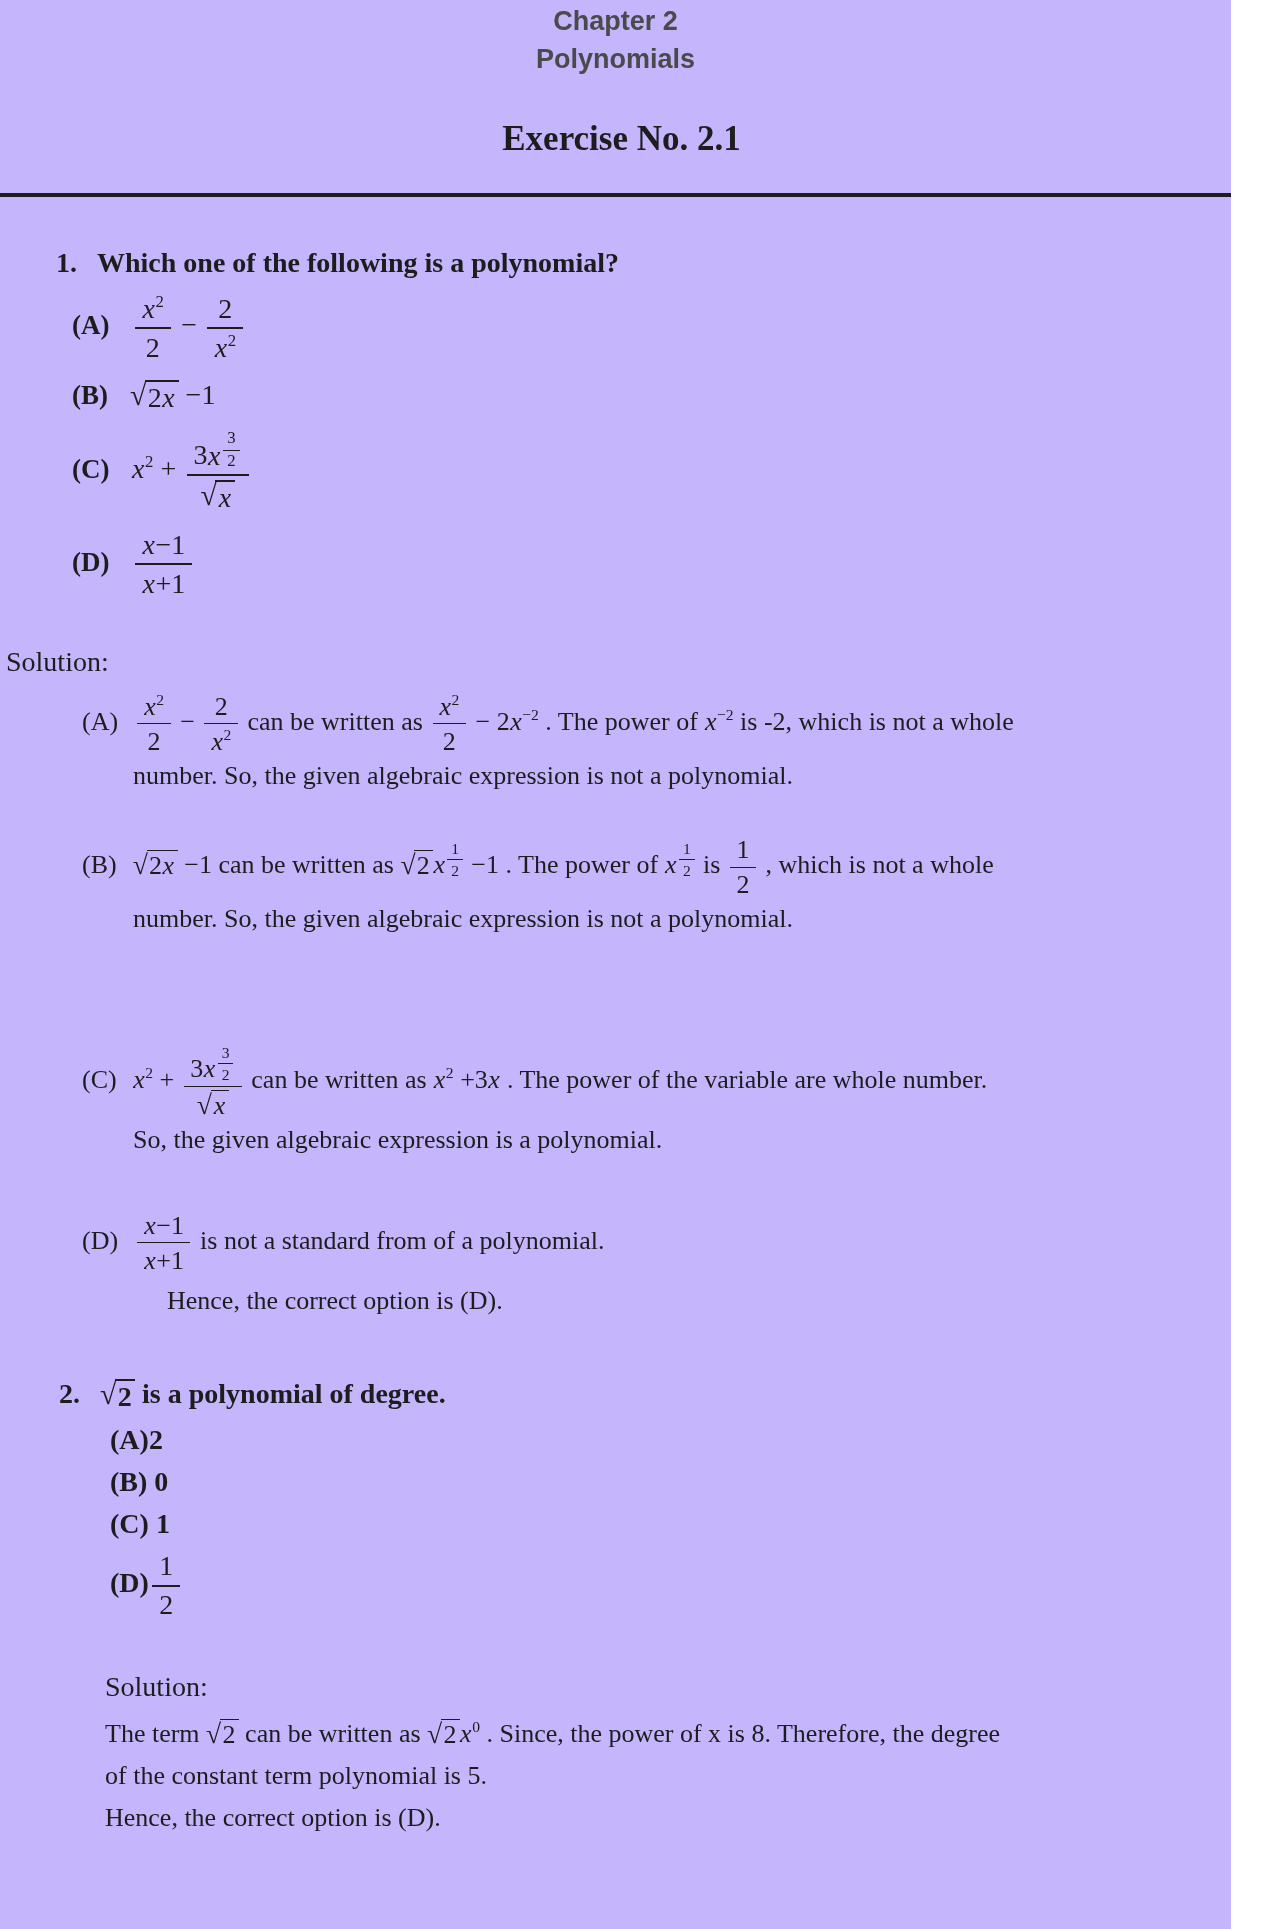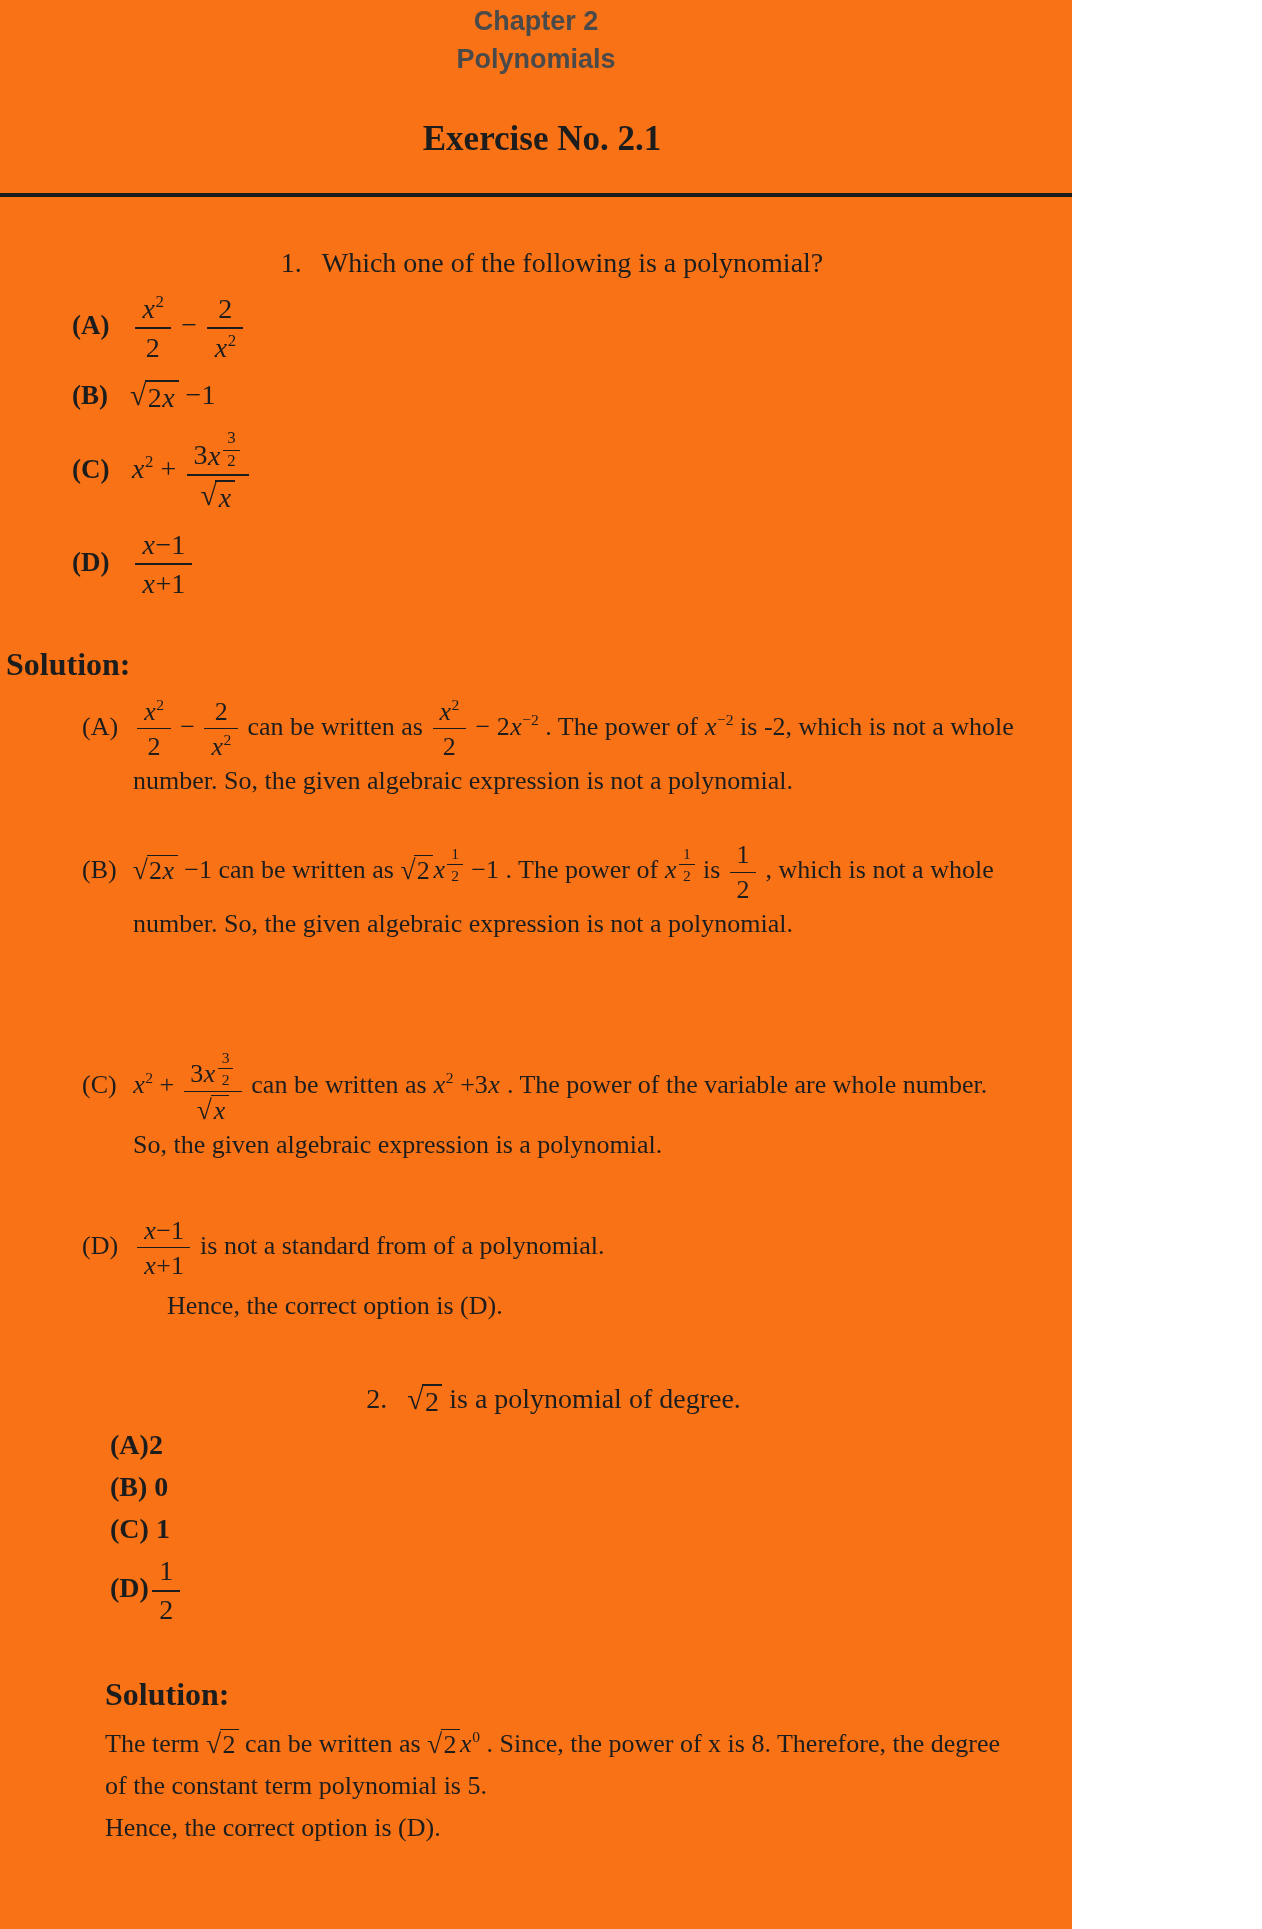--- a/index.html
+++ b/index.html
@@ -1,47 +1,47 @@
 <!DOCTYPE html>
 <html><head>
 <meta charset="utf-8">
 <style>
   html,body { margin:0; padding:0; background:#ffffff; }
   .page {
-    position:relative; width:1072px; height:1929px; overflow:hidden;
-    background:#f97316; color:#1d1d1d;
+    position:relative; width:1231px; height:1929px; overflow:hidden;
+    background:#c4b5fd; color:#1d1d1d;
     font-family:"Liberation Serif", serif;
   }
 
   
   .chapter {
     text-align:center; padding-top:2px;
     font-family:"Liberation Sans", sans-serif;
     font-weight:700; font-size:27px; line-height:1.42; color:#4a4a4a;
   }
   .exercise-title {
     text-align:center; font-size:35px; font-weight:700; margin:40px 0 0 0;padding-left:12px;
   }
   .rule { border:none; border-top:4px solid #1d1d1d; margin:34px 0 0 0; }
 
   
-  .q-line { font-weight:400; font-size:28px;text-align:center; }
+  .q-line { font-weight:700; font-size:28px; }
   .q1 { margin:50px 24px 0 56px; }
   .q-num { margin-right:20px; }
   .options { margin:14px 0 0 16px; font-size:27px; font-weight:400; }
   .option { margin-bottom:16px; }
   .opt-label { font-weight:700; margin-right:22px; }
 
   .q2 { margin:58px 24px 0 59px; }
   .q2-options { margin:12px 0 0 51px; font-size:28px;font-family:Liberation Serif, serif; }
   .q2-option { margin-bottom:10px; font-weight:700; }
   .q2-option .math-run { font-weight:400; }
 
   
-  .sol-heading { font-size:32px; font-weight:700; }
+  .sol-heading { font-size:28px; font-weight:400; }
   .sol1-heading { margin:46px 0 0 6px; }
   .sol-items { margin:14px 24px 0 82px; font-size:26px; }
   .sol-label { margin-right:16px; }
   .sol-line { line-height:1.5; }
   .sol-line.cont { padding-left:51px; }
   .sol-item-a { margin-top:14px; }
   .sol-item-b { margin-top:40px; }
   .sol-item-c { margin-top:106px; }
   .sol-item-d { margin-top:52px; }
   .sol-line.hence { padding-left:85px; margin-top:6px; }

